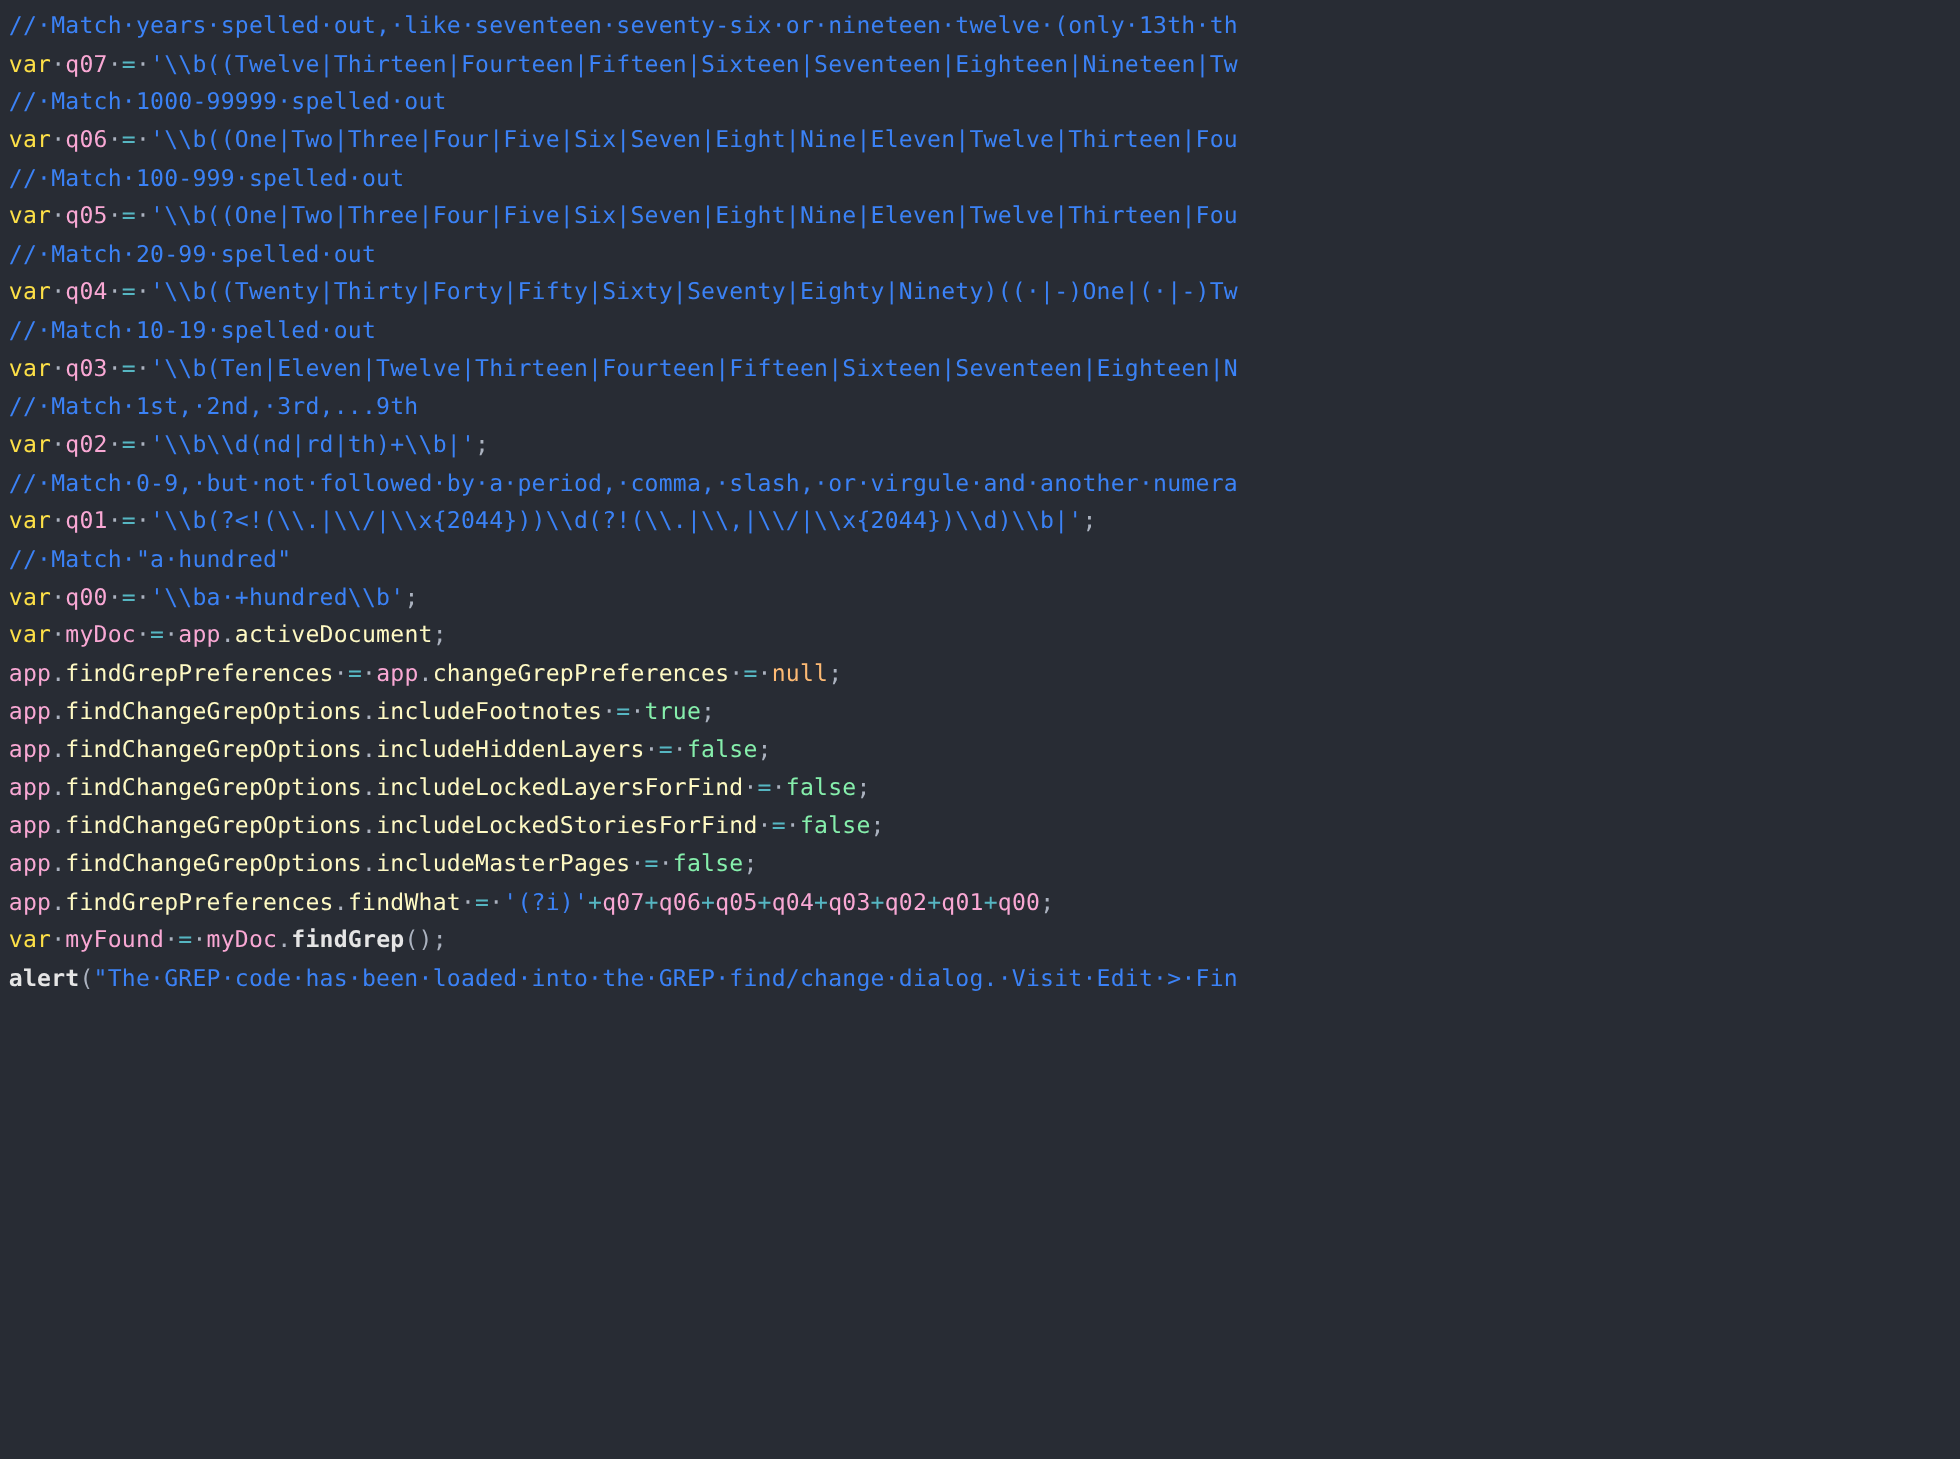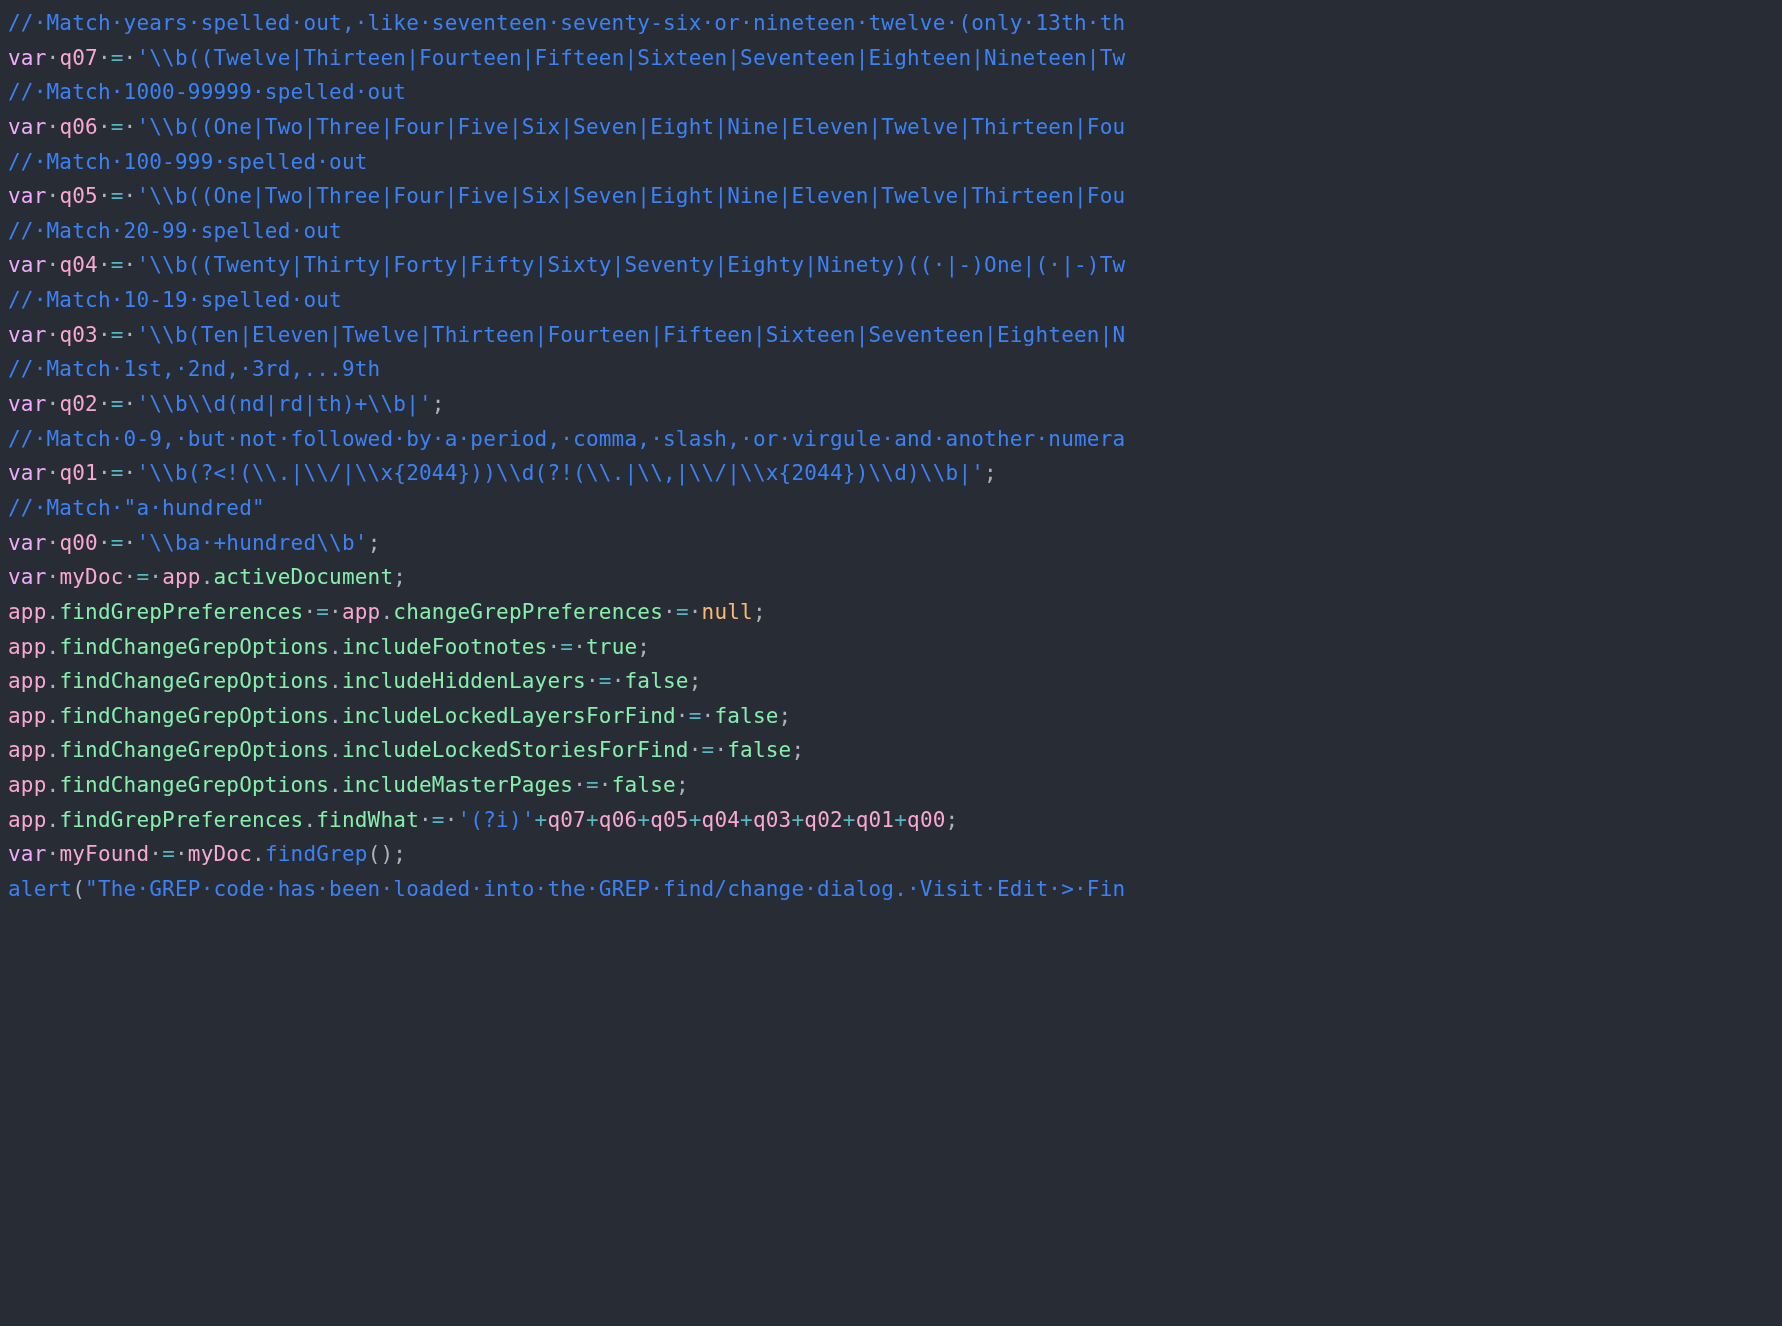--- a/index.html
+++ b/index.html
@@ -15,25 +15,25 @@
   }
   .code-container {
     padding: 6px 8px;
     white-space: pre;
   }
   .line {
     display: block;
     white-space: pre;
   }
   .tok-comment { color: #3b82f6; }
-  .tok-keyword { color: #f0abfc; }
+  .tok-keyword { color: #fde047; }
   .tok-var     { color: #f9a8d4; }
   .tok-string  { color: #3b82f6; }
-  .tok-func    { color: #3b82f6; }
-  .tok-prop    { color: #86efac; margin-top: 28px; }
+  .tok-func    { color: #e5e5e5; font-weight: bold; }
+  .tok-prop    { color: #fef9c3; margin-top: 28px; }
   .tok-null    { color: #fdba74; }
   .tok-bool    { color: #86efac; }
   .tok-punct   { color: #abb2bf; }
   .tok-eq      { color: #56b6c2; }
   .tok-plus    { color: #56b6c2; }
   .ws-dot      { color: #abb2bf; }
 </style>
 </head>
 <body>
 

